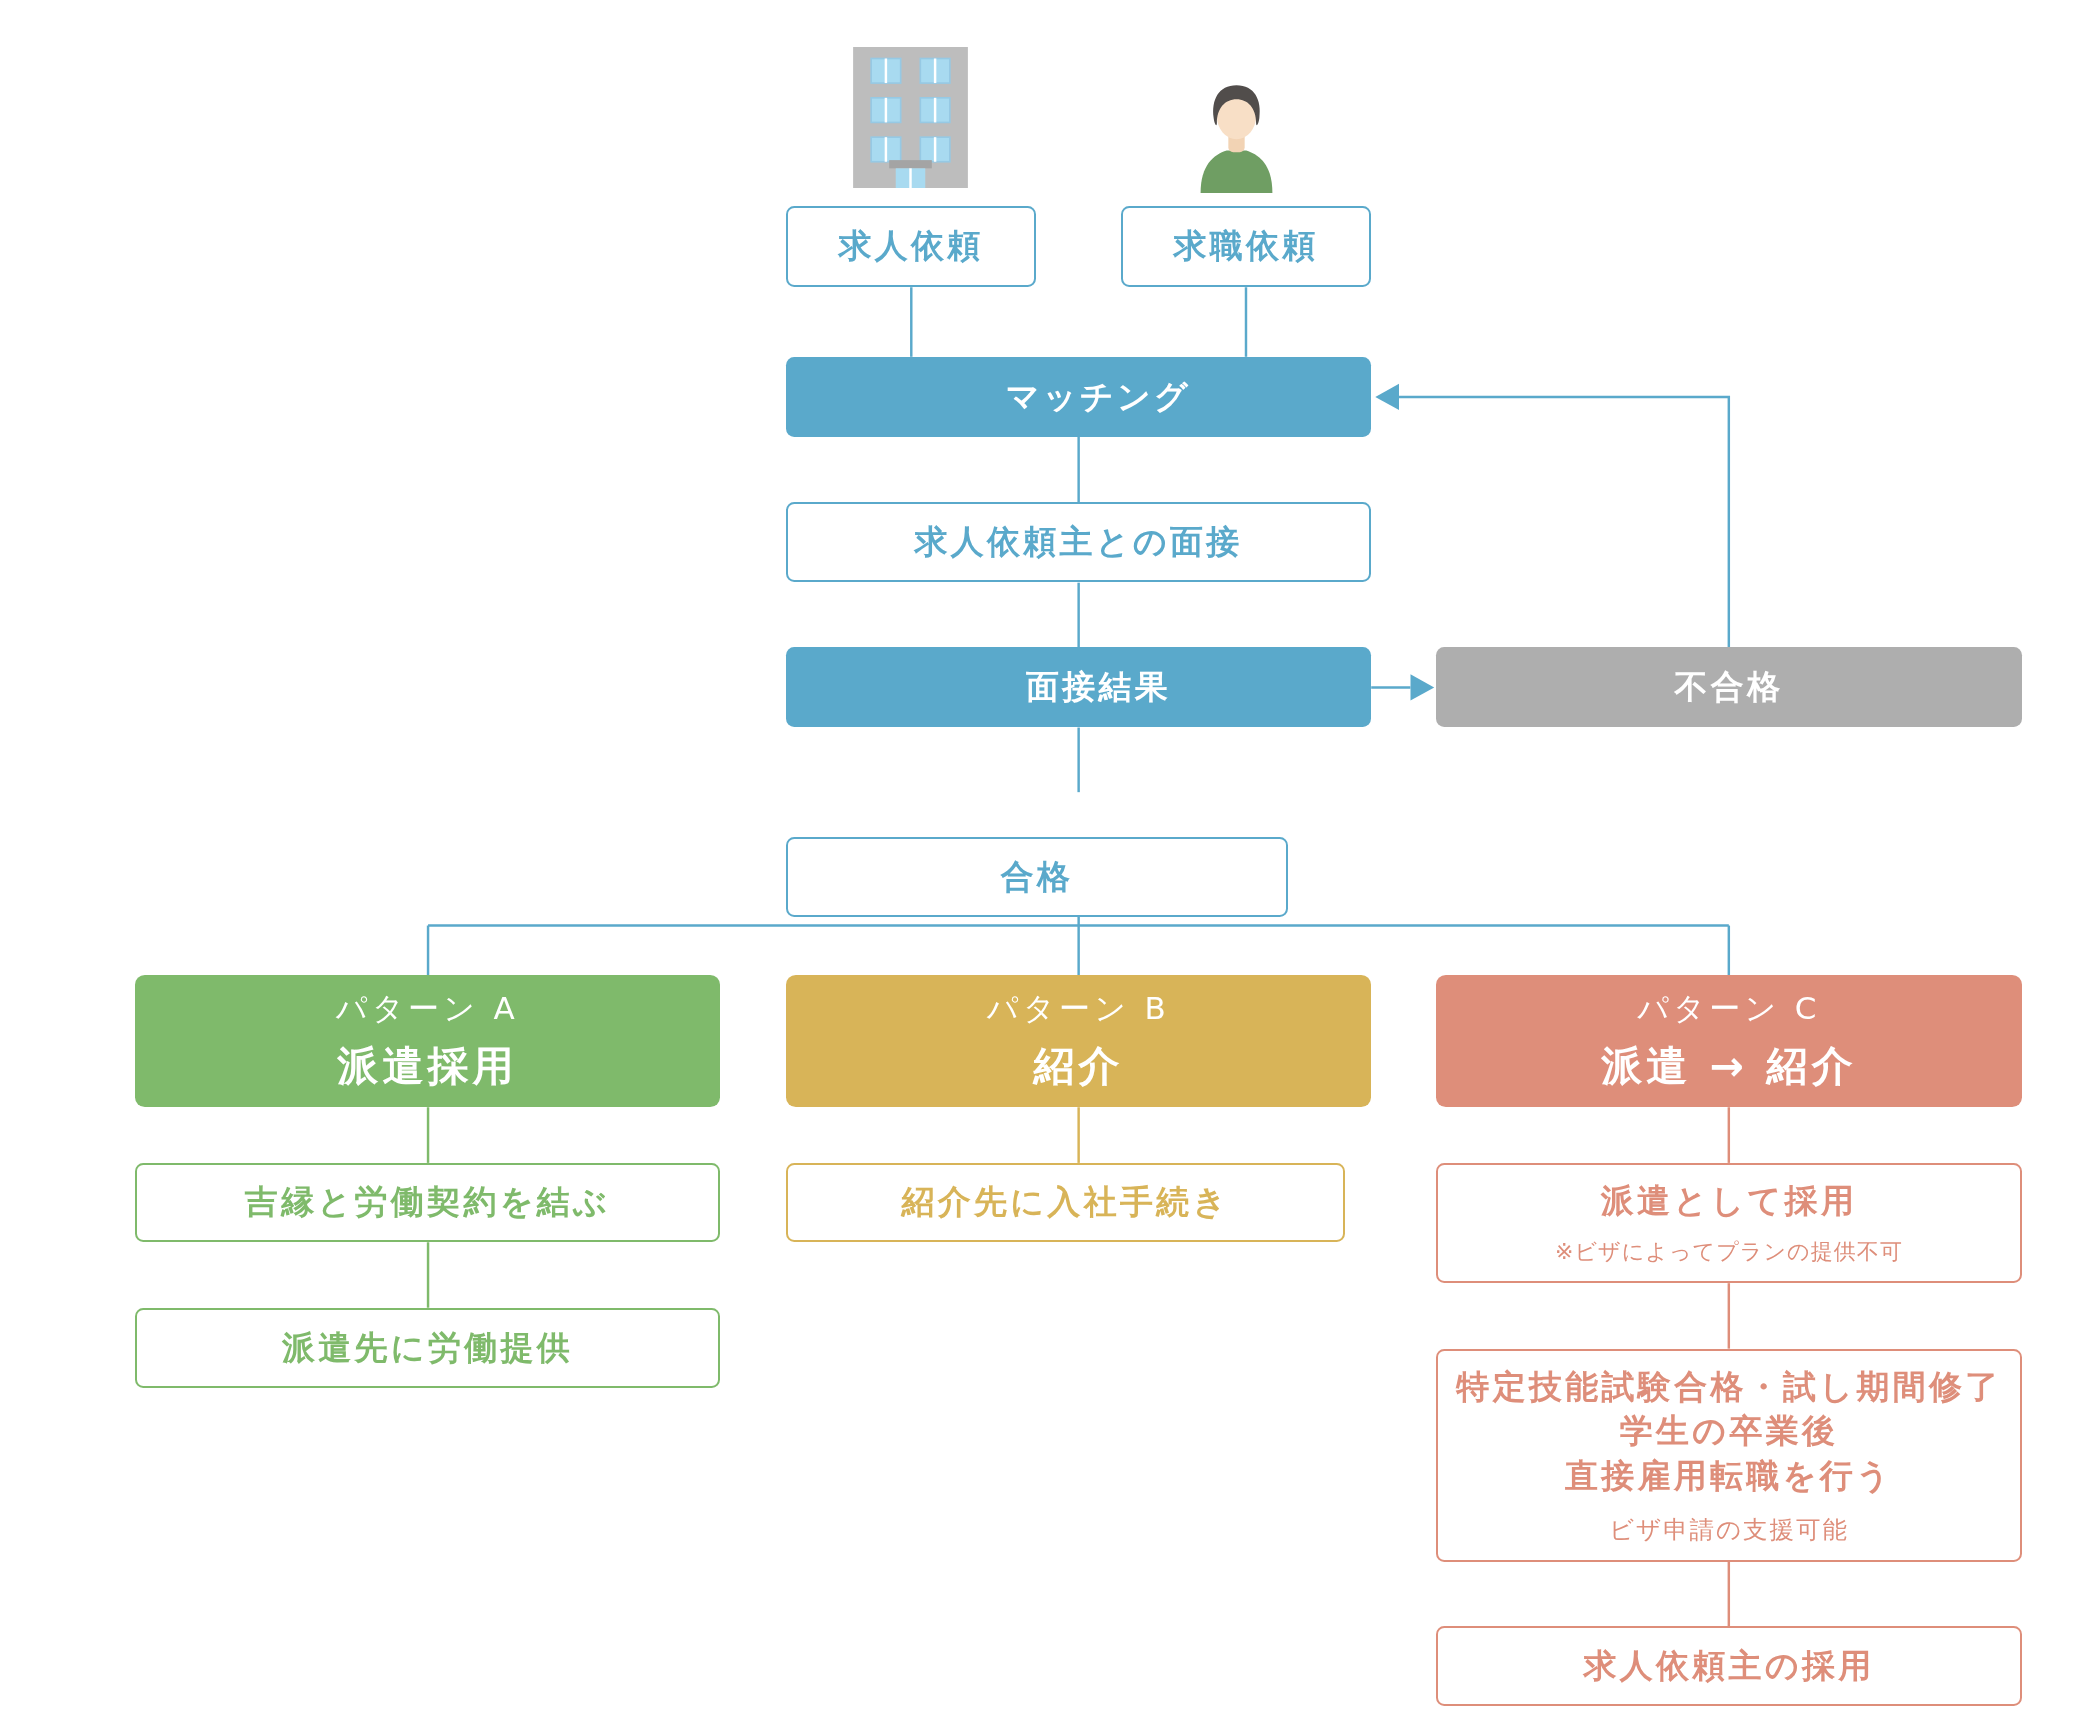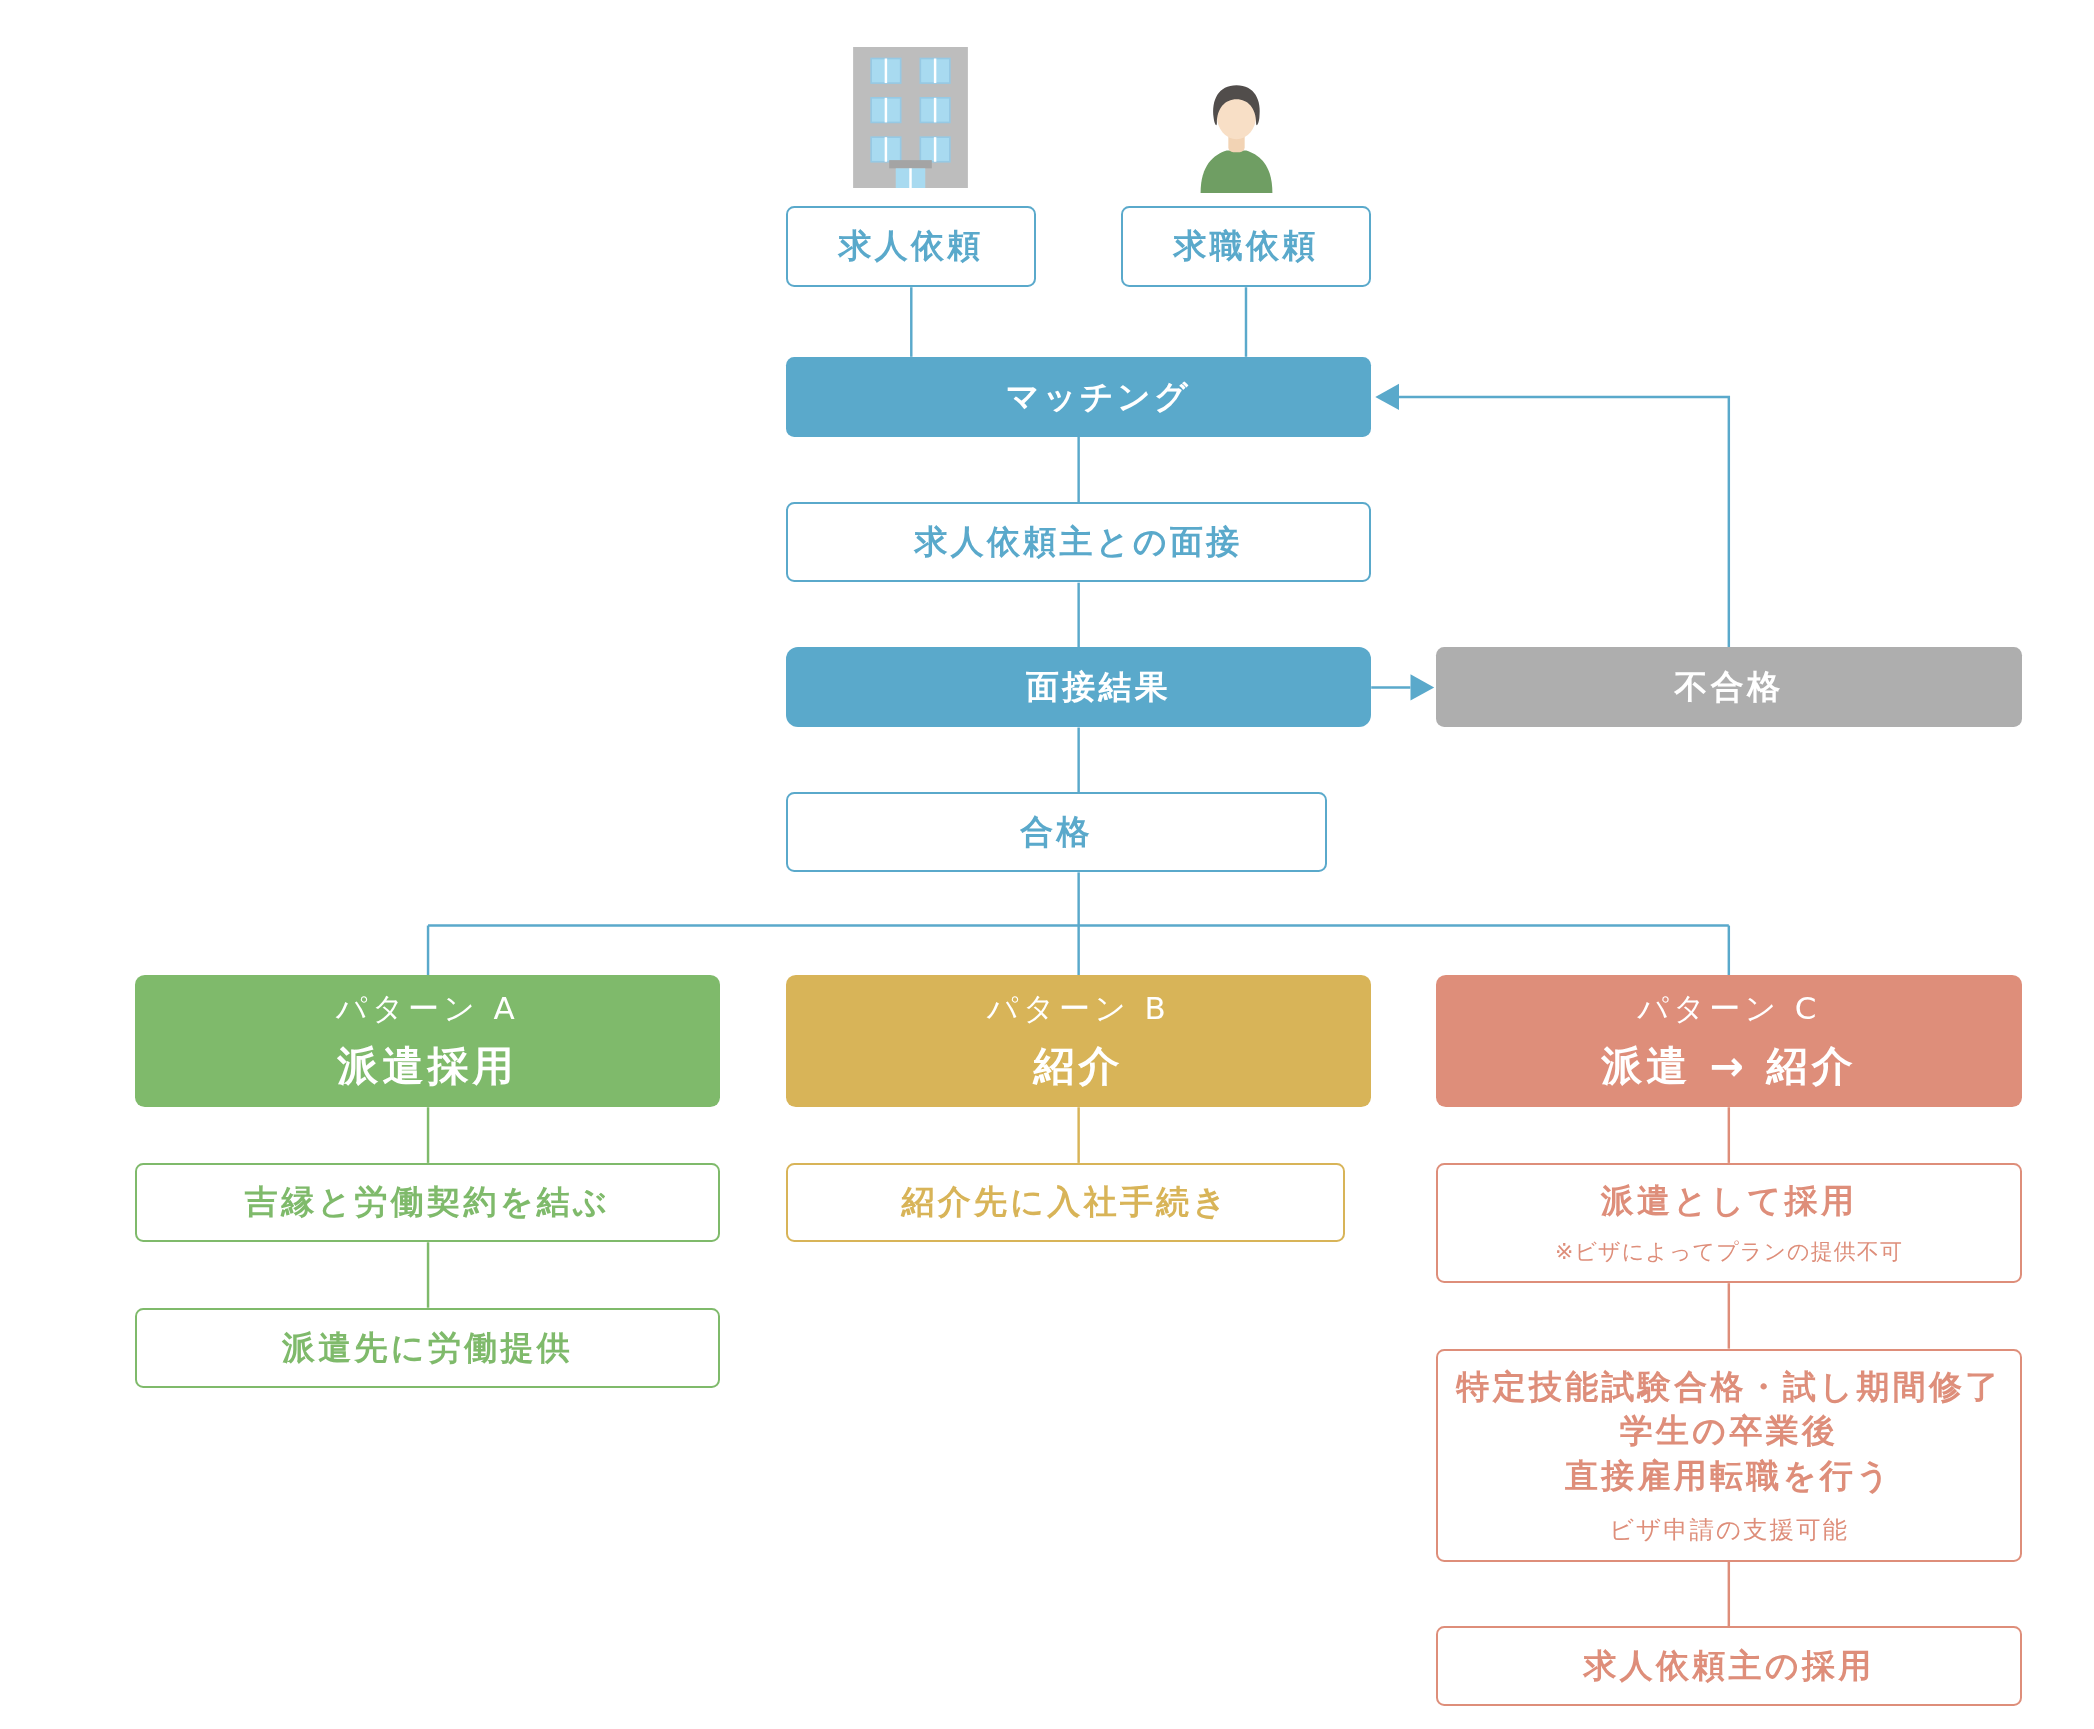--- a/index.html
+++ b/index.html
@@ -120,27 +120,27 @@
   <div class="node outline-blue" style="left:1105px; top:206px; width:250px; height:81px;">
     <span class="lbl">求職依頼</span>
   </div>
 
   <div class="node fill-blue" style="left:770px; top:357px; width:585px; height:80px;">
     <span class="lbl">マッチング</span>
   </div>
   <div class="node outline-blue" style="left:770px; top:502px; width:585px; height:80px;">
     <span class="lbl">求人依頼主との面接</span>
   </div>
-  <div class="node fill-blue" style="left:770px; top:647px; width:585px; height:80px;border-radius:12px;">
+  <div class="node fill-blue" style="left:770px; top:647px; width:585px; height:80px;">
     <span class="lbl">面接結果</span>
   </div>
   <div class="node fill-gray" style="left:1420px; top:647px; width:586px; height:80px;">
     <span class="lbl">不合格</span>
   </div>
-  <div class="node outline-blue" style="left:770px; top:792px; width:541px; height:80px;">
+  <div class="node outline-blue" style="left:770px; top:837px; width:502px; height:80px;">
     <span class="lbl">合格</span>
   </div>
 
   <div class="node fill-green pattern" style="left:119px; top:975px; width:585px; height:132px;align-items:center;">
     <span class="pt">パターン A</span>
     <span class="ps">派遣採用</span>
   </div>
   <div class="node fill-gold pattern" style="left:770px; top:975px; width:585px; height:132px;">
     <span class="pt">パターン B</span>
     <span class="ps">紹介</span>

